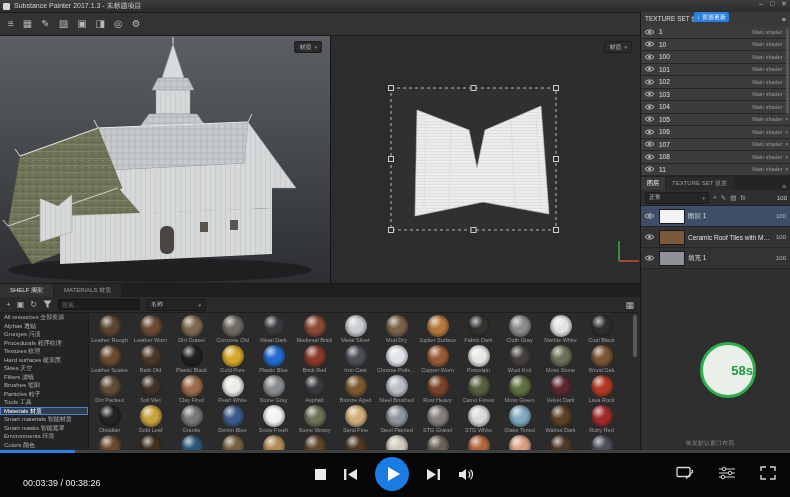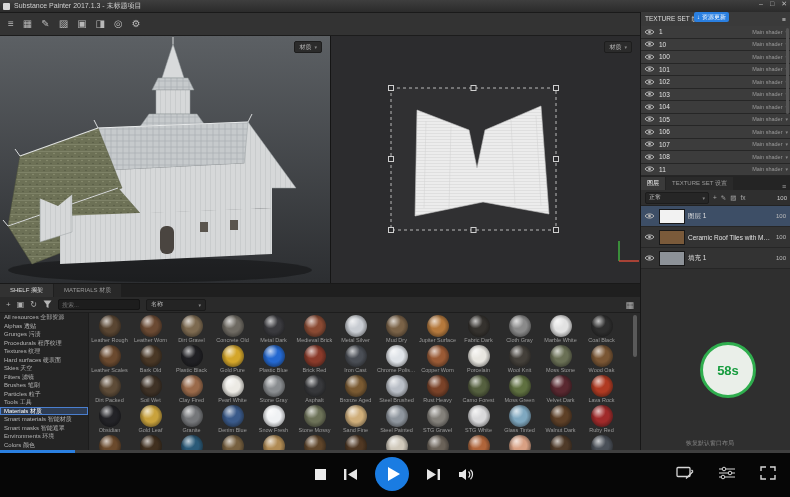--- a/index.html
+++ b/index.html
@@ -47,21 +47,21 @@
   .layers-list{position:absolute;left:0;top:194px;width:150px;}
   .layer-row{display:flex;align-items:center;height:20px;border-bottom:1px solid #262626;gap:3px;padding:0 3px;background:#333;}
   .layer-row.selected{background:#3d4e66;}
   .layer-thumb{width:24px;height:13px;border:1px solid #181818;flex:none;}
   .layer-name{flex:1;font-size:6.5px;color:#e0e0e0;white-space:nowrap;overflow:hidden;text-overflow:ellipsis;}
   .layer-opacity{font-size:6px;color:#bbb;padding-right:2px;}
   .eye{width:12px;flex:none;display:flex;align-items:center;}
   
   .badge{position:absolute;left:700px;top:342px;width:50px;height:50px;border:3px solid #2fae4e;border-radius:50%;
          background:rgba(244,250,243,.95);color:#169c3e;font-size:13px;font-weight:bold;display:flex;
-         align-items:center;justify-content:center;z-index:40;}
+         align-items:center;justify-content:flex-end;z-index:40;}
   .hint{position:absolute;left:686px;top:439px;font-size:6px;color:#858585;z-index:5;}
   
   .shelf{position:absolute;left:0;top:283px;width:640px;height:167px;background:#2b2b2b;border-top:1px solid #191919;box-sizing:border-box;}
   .shelf-tabbar{height:13px;background:#1f1f1f;display:flex;align-items:flex-end;font-size:6px;color:#999;}
   .stab{padding:2px 10px;background:#282828;margin-right:1px;}
   .stab.active{background:#323232;color:#ddd;}
   .shelf-tools{height:16px;background:#2a2a2a;border-bottom:1px solid #1d1d1d;display:flex;align-items:center;gap:6px;
                padding:0 6px;box-sizing:border-box;}
   .st-icon{font-size:8px;color:#b0b0b0;line-height:1;}
   .search{width:74px;height:9px;background:#1d1d1d;border:1px solid #141414;border-radius:2px;color:#ccc;
@@ -691,20 +691,23 @@
           </div>
         <div class="grid-scroll"></div>
       </div>
     </div>
   </div>
 
   <div class="player">
     <div class="progress">
       <div class="progress-played" style="width: 9.5%;"></div>
     </div>
+    <div class="time">
+      <span>00:03:39</span><span> / </span><span>00:38:26</span>
+    </div>
     <div class="controls">
       <div class="stop-sq"></div>
       <svg width="15" height="13" viewBox="0 0 15 13">
         <rect x="1" y="1" width="2.4" height="11" fill="#e6e6e6"></rect>
           <polygon points="14,1 5,6.5 14,12" fill="#e6e6e6"></polygon>
       </svg>
       <div class="play-circle">
         <div class="play-tri"></div>
       </div>
       <svg width="15" height="13" viewBox="0 0 15 13">

